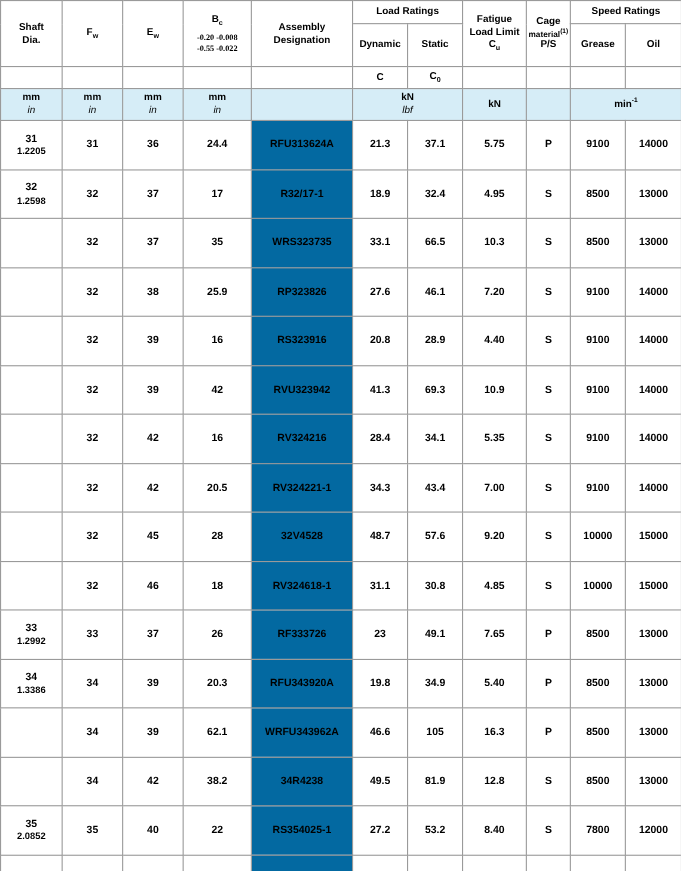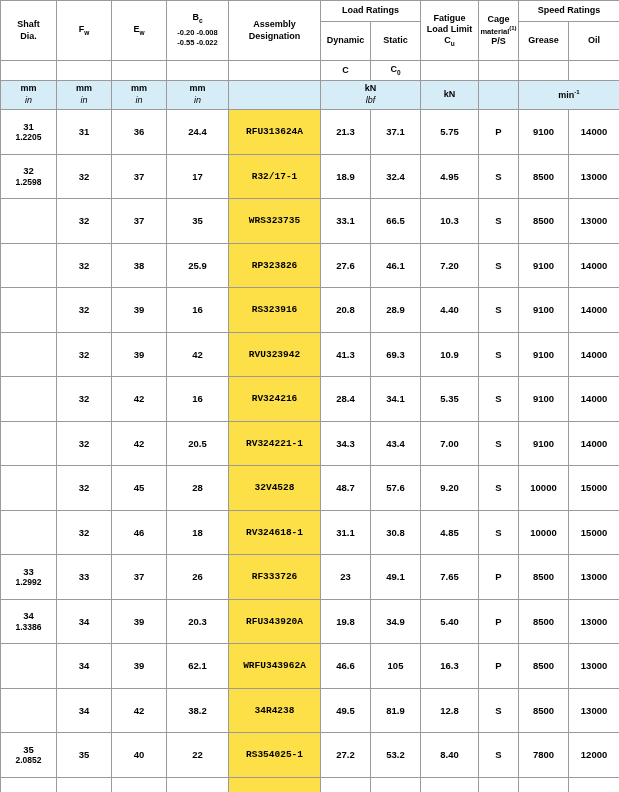--- a/index.html
+++ b/index.html
@@ -67,32 +67,32 @@
     font-size: 9.5px;
     font-weight: bold;
     display: block;
   }
   tbody tr.data td.shaft .inch {
     font-size: 8.5px;
     font-weight: bold;
     display: block;
   }
   tbody tr.data td.assy {
-    background: #fde047;
+    background: #0369a1;
     font-size: 9.5px;
     font-weight: bold;
-    font-family: Liberation Mono, monospace;
   }
   
   .bc-tol {
     font-size: 7.5px;
     font-weight: bold;
     line-height: 1.35;
     margin-top: 3px;
     white-space: nowrap;
+    font-family: Liberation Serif, serif;
   }
   .bc-main {
     font-size: 9px;
     font-weight: bold;
   }
   .sup {
     font-size: 6px;
     vertical-align: super;
     font-weight: bold;
   }

